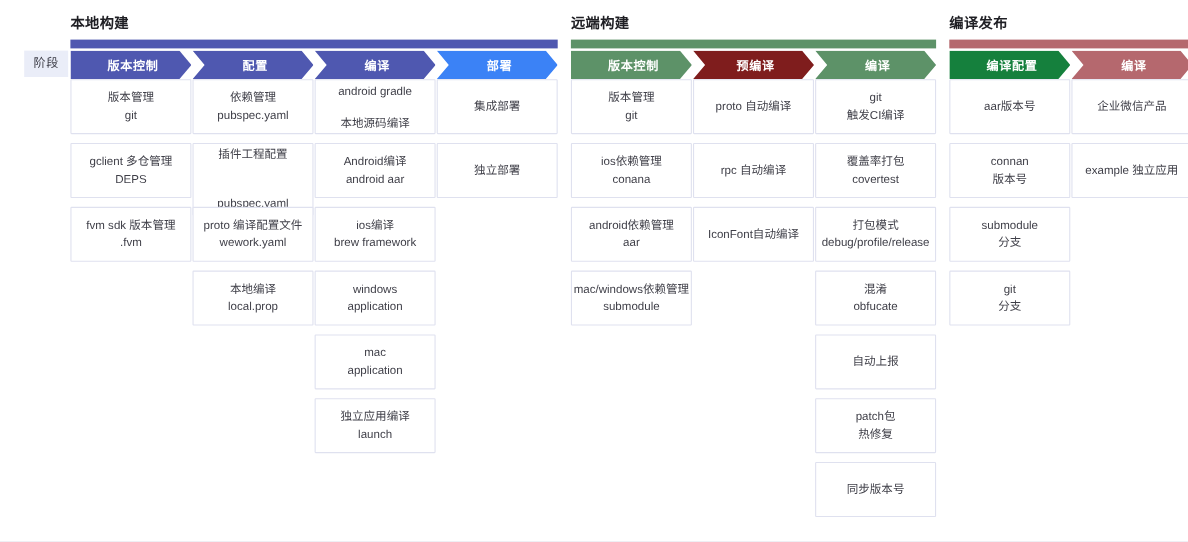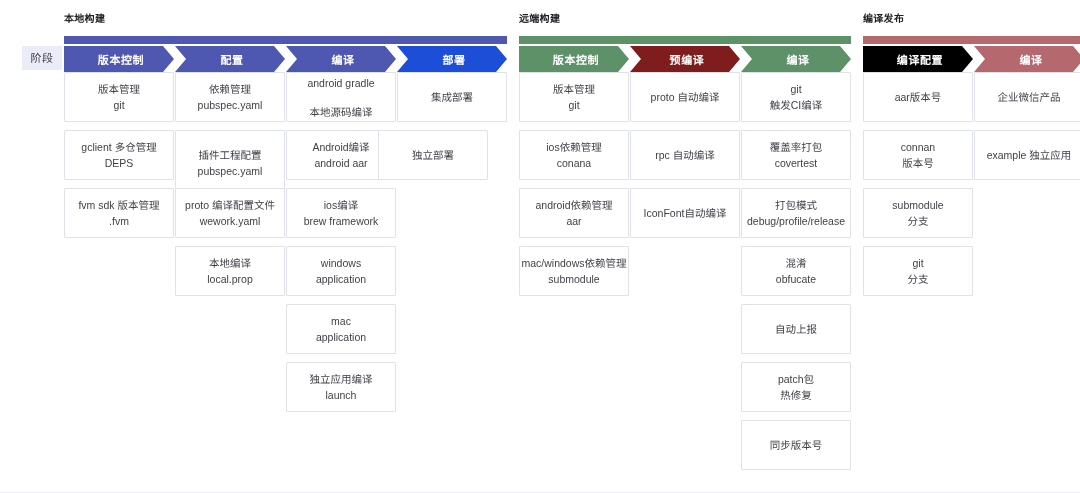--- a/index.html
+++ b/index.html
@@ -43,21 +43,21 @@
 
   
   .group {
     position: absolute;
     top: 10px;
   }
   .group-title {
     position: absolute;
     left: 0;
     top: 0;
-    font-size: 10px;
+    font-size: 13px;
     font-weight: bold;
     color: #1f1f24;
     white-space: nowrap;
     letter-spacing: 0.3px;
   }
   .group-bar {
     position: absolute;
     left: 0;
     top: 26px;
     height: 8px;
@@ -125,21 +125,21 @@
         <div class="chevron-row" style="width: 443px;">
           <div class="chev head" style="left: 0px; width: 110px; background: rgb(79, 88, 176);">
             <span>版本控制</span>
           </div>
           <div class="chev notch" style="left: 111px; width: 110px; background: rgb(79, 88, 176);">
             <span>配置</span>
           </div>
           <div class="chev notch" style="left: 222px; width: 110px; background: rgb(79, 88, 176);">
             <span>编译</span>
           </div>
-          <div class="chev notch" style="left: 333px; width: 110px; background: #1d4ed8;">
+          <div class="chev notch" style="left: 333px; width: 110px; background: #3b82f6;">
             <span>部署</span>
           </div>
         </div>
       </div>
       <div class="group" style="left: 519px; width: 332px;">
         <div class="group-title">远端构建</div>
         <div class="group-bar" style="width: 332px; background: rgb(93, 146, 104);"></div>
         <div class="chevron-row" style="width: 332px;">
           <div class="chev head" style="left: 0px; width: 110px; background: rgb(93, 146, 104);">
             <span>版本控制</span>
@@ -149,21 +149,21 @@
           </div>
           <div class="chev notch" style="left: 222px; width: 110px; background: rgb(93, 146, 104);">
             <span>编译</span>
           </div>
         </div>
       </div>
       <div class="group" style="left: 863px; width: 221px;">
         <div class="group-title">编译发布</div>
         <div class="group-bar" style="width: 221px; background: rgb(181, 104, 110);"></div>
         <div class="chevron-row" style="width: 221px;">
-          <div class="chev head" style="left: 0px; width: 110px; background: #000000;">
+          <div class="chev head" style="left: 0px; width: 110px; background: #15803d;">
             <span>编译配置</span>
           </div>
           <div class="chev notch" style="left: 111px; width: 110px; background: rgb(181, 104, 110);">
             <span>编译</span>
           </div>
         </div>
       </div>
     </div>
   <div id="cards-layer">
       <div class="card" style="left: 64px; top: 72px; width: 110px; height: 50px;">
@@ -175,21 +175,21 @@
         <span class="l2">DEPS</span>
       </div>
       <div class="card" style="left: 64px; top: 188px; width: 110px; height: 50px;">
         <span class="l1">fvm sdk 版本管理</span>
         <span class="l2">.fvm</span>
       </div>
       <div class="card" style="left: 175px; top: 72px; width: 110px; height: 50px;">
         <span class="l1">依赖管理</span>
         <span class="l2">pubspec.yaml</span>
       </div>
-      <div class="card" style="left: 175px; top: 130px; width: 110px; height: 66px;">
+      <div class="card" style="left: 175px; top: 130px; width: 110px; height: 66px; justify-content: space-between;">
         <span class="l1">插件工程配置</span>
         <span class="l2">pubspec.yaml</span>
       </div>
       <div class="card" style="left: 175px; top: 188px; width: 110px; height: 50px;">
         <span class="l1">proto 编译配置文件</span>
         <span class="l2">wework.yaml</span>
       </div>
       <div class="card" style="left: 175px; top: 246px; width: 110px; height: 50px;">
         <span class="l1">本地编译</span>
         <span class="l2">local.prop</span>
@@ -214,21 +214,21 @@
         <span class="l1">mac</span>
         <span class="l2">application</span>
       </div>
       <div class="card" style="left: 286px; top: 362px; width: 110px; height: 50px;">
         <span class="l1">独立应用编译</span>
         <span class="l2">launch</span>
       </div>
       <div class="card" style="left: 397px; top: 72px; width: 110px; height: 50px;">
         <span class="l1">集成部署</span>
       </div>
-      <div class="card" style="left: 378px; top: 130px; width: 110px; height: 50px; text-align: right;">
+      <div class="card" style="left: 397px; top: 130px; width: 110px; height: 50px; text-align: right;">
         <span class="l1">独立部署</span>
       </div>
       <div class="card" style="left: 519px; top: 72px; width: 110px; height: 50px;">
         <span class="l1">版本管理</span>
         <span class="l2">git</span>
       </div>
       <div class="card" style="left: 519px; top: 130px; width: 110px; height: 50px;">
         <span class="l1">ios依赖管理</span>
         <span class="l2">conana</span>
       </div>

